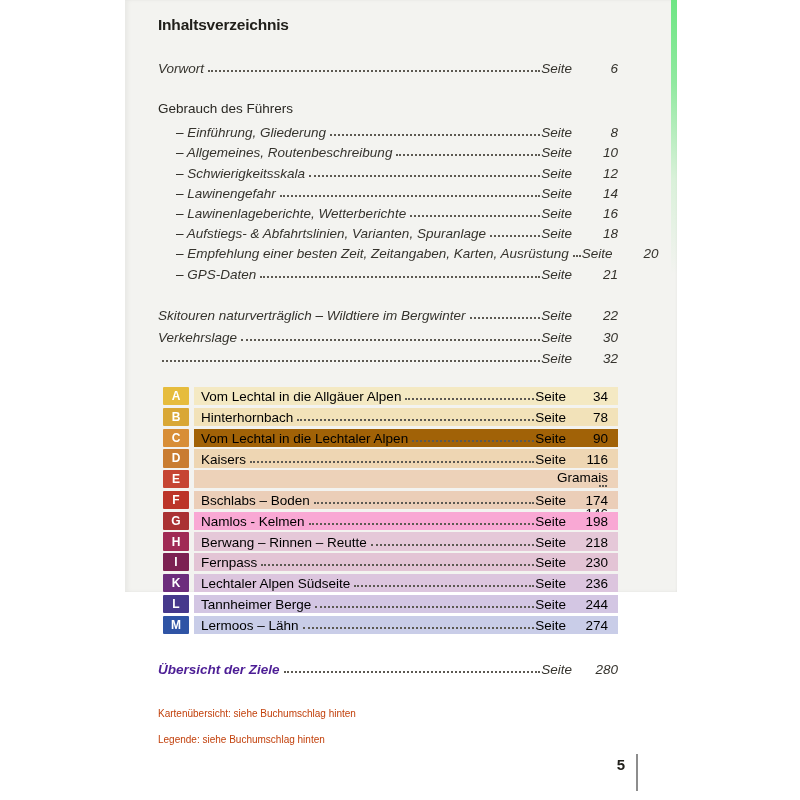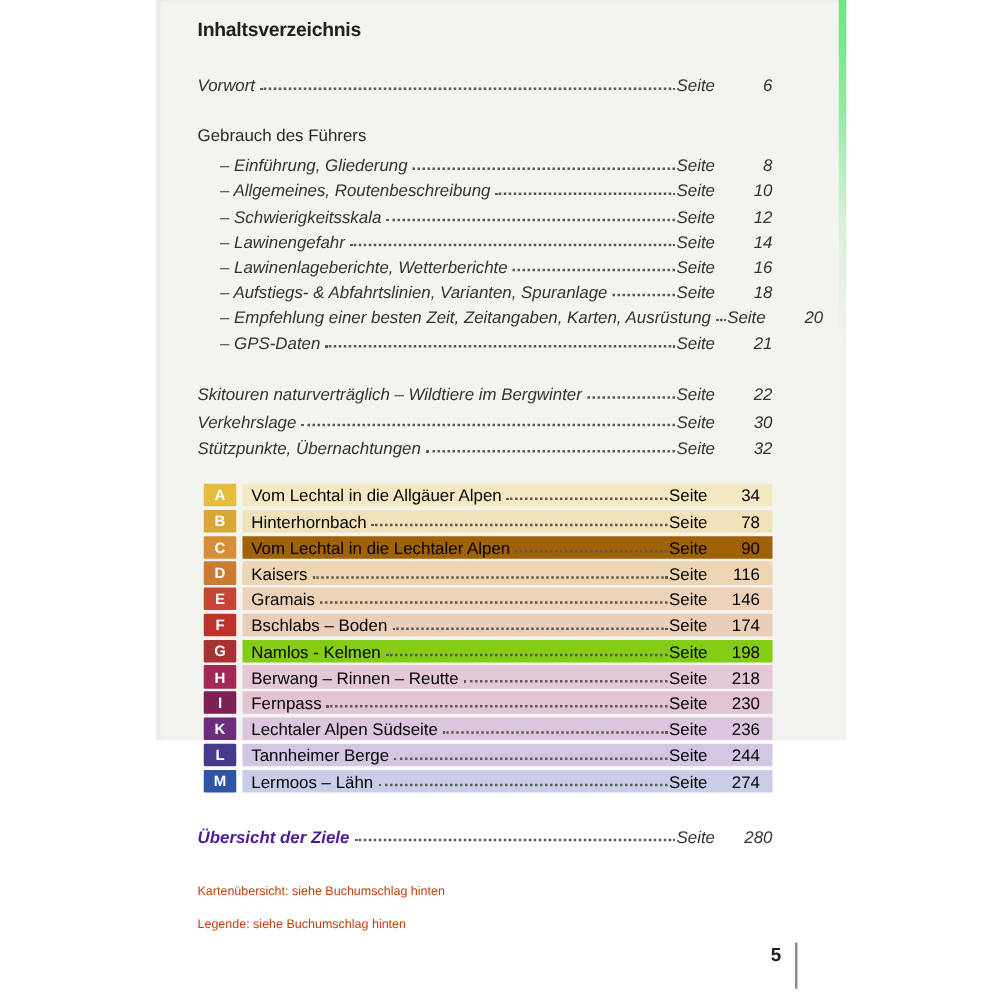--- a/index.html
+++ b/index.html
@@ -161,21 +161,20 @@
       </div>
 
       <div class="toc-row tall">
         <span class="toc-label">Verkehrslage</span>
         <span class="leader"></span>
         <span class="seite">Seite</span>
         <span class="pg">30</span>
       </div>
 
       <div class="toc-row tall">
-        <span class="toc-label">Stützpunkte, Übernachtungen</span>
         <span class="leader"></span>
         <span class="seite">Seite</span>
         <span class="pg">32</span>
       </div>
     </div>
 
   <div class="block" style="top:387px">
 
       <div class="region-row">
         <span class="badge" style="background: rgb(230, 188, 61);">A</span>
@@ -212,41 +211,41 @@
         <div class="region-bar" style="background: rgb(238, 214, 179);">
           <span class="toc-label">Kaisers</span>
           <span class="leader"></span>
           <span class="seite">Seite</span>
           <span class="pg">116</span>
         </div>
       </div>
 
       <div class="region-row">
         <span class="badge" style="background: rgb(198, 69, 51);">E</span>
-        <div class="region-bar" style="background: rgb(237, 210, 185);">
+        <div class="region-bar" style="background: rgb(237, 210, 185); flex-direction: column;">
           <span class="toc-label">Gramais</span>
           <span class="leader"></span>
           <span class="seite">Seite</span>
           <span class="pg">146</span>
         </div>
       </div>
 
       <div class="region-row">
         <span class="badge" style="background: rgb(188, 52, 41);">F</span>
         <div class="region-bar" style="background: rgb(235, 206, 184);">
           <span class="toc-label">Bschlabs – Boden</span>
           <span class="leader"></span>
           <span class="seite">Seite</span>
           <span class="pg">174</span>
         </div>
       </div>
 
       <div class="region-row">
         <span class="badge" style="background: rgb(170, 49, 51);">G</span>
-        <div class="region-bar" style="background: #84cc16;">
+        <div class="region-bar" style="background: #f9a8d4;">
           <span class="toc-label">Namlos - Kelmen</span>
           <span class="leader"></span>
           <span class="seite">Seite</span>
           <span class="pg">198</span>
         </div>
       </div>
 
       <div class="region-row">
         <span class="badge" style="background: rgb(160, 42, 85);">H</span>
         <div class="region-bar" style="background: rgb(229, 200, 216);">

